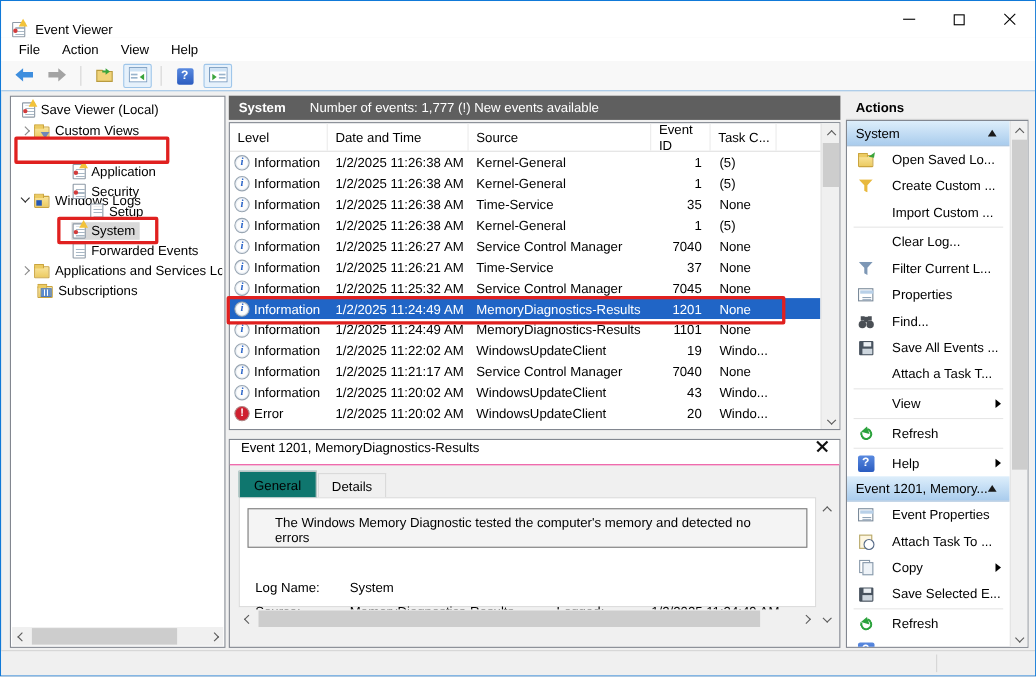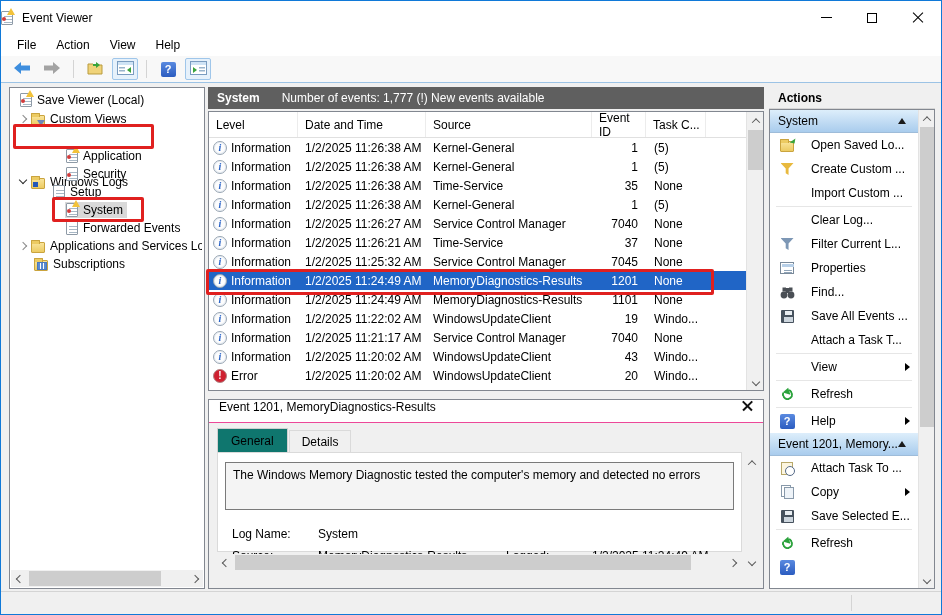--- a/index.html
+++ b/index.html
@@ -2,21 +2,21 @@
 <html><head>
 <meta charset="utf-8">
 <style>
   * { margin:0; padding:0; box-sizing:border-box; }
   html,body { background:#dcdcdc; }
   body { font-family:"Liberation Sans","DejaVu Sans",sans-serif; font-size:12px; color:#000; }
 
   .window { position:relative; width:942px; height:615px; background:#f0f0f0; border:1px solid #1079d8; overflow:hidden; }
 
   
-  .titlebar { position:absolute; top:0; left:0; right:0; height:33px; background:#fff; display:flex; align-items:center; gap:9px; }
+  .titlebar { position:absolute; top:0; left:0; right:0; height:33px; background:#fff; display:flex; align-items:flex-end; padding-left:10px; gap:9px; }
   .caption-btns { position:absolute; right:0; top:0; height:33px; display:flex; }
   .cap-btn { width:46px; height:33px; display:flex; align-items:center; justify-content:center; }
   .glyph-min { width:11px; height:1px; background:#000; }
   .glyph-max { width:10px; height:10px; border:1px solid #000; }
   .glyph-close { position:relative; width:12px; height:12px; }
   .glyph-close::before,.glyph-close::after { content:""; position:absolute; left:-1px; top:5px; width:14px; height:1px; background:#000; }
   .glyph-close::before { transform:rotate(45deg); }
   .glyph-close::after { transform:rotate(-45deg); }
 
   
@@ -96,21 +96,21 @@
   .details { position:absolute; left:207px; top:398px; width:556px; height:190px; background:#f0f0f0; border:1px solid #828790; }
   .dhdr { height:23px; background:#fff; display:flex; align-items:flex-start; padding:0 10px; border-bottom:1px solid #ec4899;gap:24px; }
   .dhdr .title { flex:1; }
   .dclose { position:relative; width:11px; height:11px; }
   .dclose::before,.dclose::after { content:""; position:absolute; left:-1px; top:5px; width:13px; height:1.6px; background:#111; }
   .dclose::before { transform:rotate(45deg); } .dclose::after { transform:rotate(-45deg); }
   .tabs { position:absolute; left:8px; top:29px; display:flex; align-items:flex-end; height:23px; z-index:2; }
   .tab { padding:4px 12px 3px; border:1px solid #dadada; border-bottom:none; background:#f0f0f0; margin-right:1px; }
   .tab.active { background:#0f766e; padding:5px 13px 4px; border-color:#d0d0d0; }
   .tabpanel { position:absolute; left:8px; right:21px; top:52px; bottom:36px; background:#fff; border:1px solid #dadada; }
-  .msgbox { position:absolute; left:7px; right:7px; top:9px; height:48px; background:#f4f4f4; border:1px solid #7a7a7a; padding:5px 7px; }
+  .msgbox { position:absolute; left:7px; right:7px; top:9px; height:36px; background:#f4f4f4; border:1px solid #7a7a7a; padding:5px 24px; }
   .field-row { position:absolute; left:14px; display:flex; }
   .field-label { width:86px; }
   .clipped { overflow:hidden; height:6px; right:10px; }
   .dvsb { position:absolute; right:3px; top:54px; width:17px; height:116px; background:#f0f0f0; }
   .dhsb { left:8px; right:22px; bottom:17px; }
 
   
   .actions-title { position:absolute; left:768px; top:86px; width:166px; height:22px; display:flex; align-items:center; padding-left:9px; font-weight:bold; border-bottom:1px solid #d6d6d6; }
   .apanel { position:absolute; left:768px; top:108px; width:166px; height:480px; background:#fff; border:1px solid #828790; }
   .acontent { position:absolute; left:0; top:0; right:16px; bottom:0; overflow:hidden; }
@@ -234,21 +234,21 @@
       <span>Windows Logs</span>
     </div>
     <div class="trow" style="top:58px; padding-left:56px;">
       <span class="ic ic-log dot warn"></span>
       <span>Application</span>
     </div>
     <div class="trow" style="top:76px; padding-left:56px;">
       <span class="ic ic-log dot"></span>
       <span>Security</span>
     </div>
-    <div class="trow" style="top:94px; padding-left:43px;">
+    <div class="trow" style="top:94px; padding-left:72px;">
       <span class="ic ic-log"></span>
       <span>Setup</span>
     </div>
     <div class="trow" style="top:112px; padding-left:55px;">
       <span class="hl selected">
         <span class="ic ic-log dot warn"></span>
         <span>System</span>
       </span>
     </div>
     <div class="trow" style="top:130px; padding-left:56px;">
@@ -562,20 +562,26 @@
           </span>
           <span class="lbl">Help</span>
           <span class="subarr"></span>
         </div>
       <div class="asec">
         <span class="lbl">Event 1201, Memory...</span>
         <span class="tri-up"></span>
       </div>
       <div class="aitem">
           <span class="ico">
+            <span class="ic ic-props"></span>
+          </span>
+          <span class="lbl">Event Properties</span>
+        </div>
+      <div class="aitem">
+          <span class="ico">
             <span class="ic ic-task"></span>
           </span>
           <span class="lbl">Attach Task To ...</span>
         </div>
       <div class="aitem">
           <span class="ico">
             <span class="ic ic-copy"></span>
           </span>
           <span class="lbl">Copy</span>
           <span class="subarr"></span>

